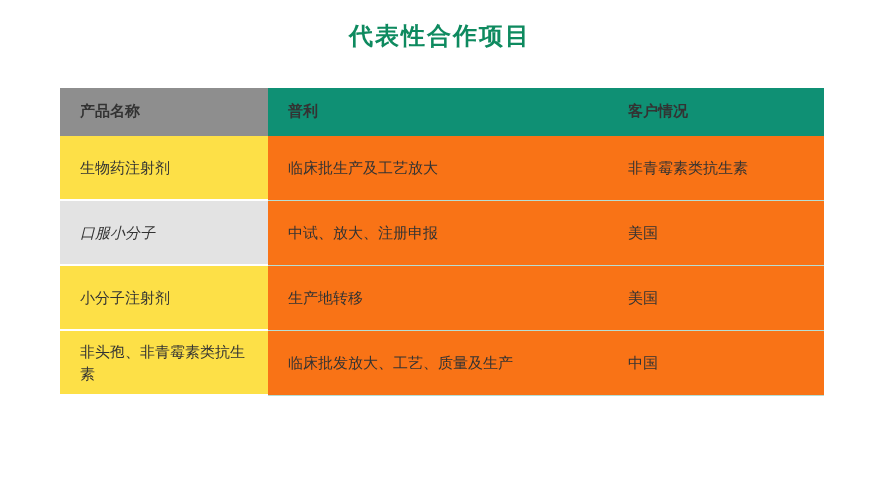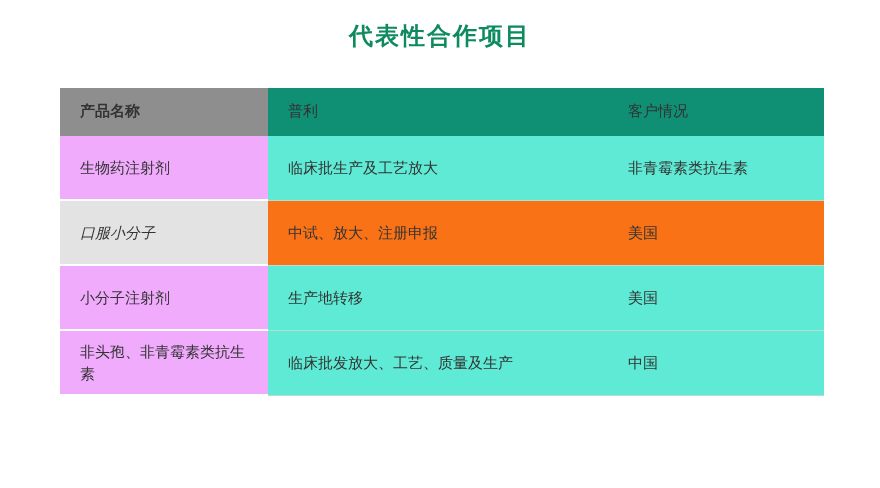--- a/index.html
+++ b/index.html
@@ -60,36 +60,36 @@
     font-size: 19px;
     font-weight: bold;
     height: 48px;
     text-align: left;
     font-family: "Liberation Serif", serif;
   }
   th.h1, th.h2 {
     background: #0f9074;
     color: #ffffff;
     font-size: 19px;
-    font-weight: normal;
+    font-weight: bold;
     height: 48px;
     text-align: left;
     font-family: "Liberation Serif", serif;
   }
   td.col0 {
-    background: #f0abfc;
+    background: #fde047;
     height: 63px;
     border-bottom: 2px solid #ffffff;
   }
   tr.alt td.col0 {
     background: #e3e3e3;
     font-style: italic;
   }
   td.col1, td.col2 {
-    background: #5eead4;
+    background: #f97316;
     height: 63px;
     border-bottom: 1px solid #b7ded3;
   }
   tr.alt td.col1, tr.alt td.col2 {
     background: #f97316;
   }
   td.col1 {
     border-left: 0;
   }
 </style>

